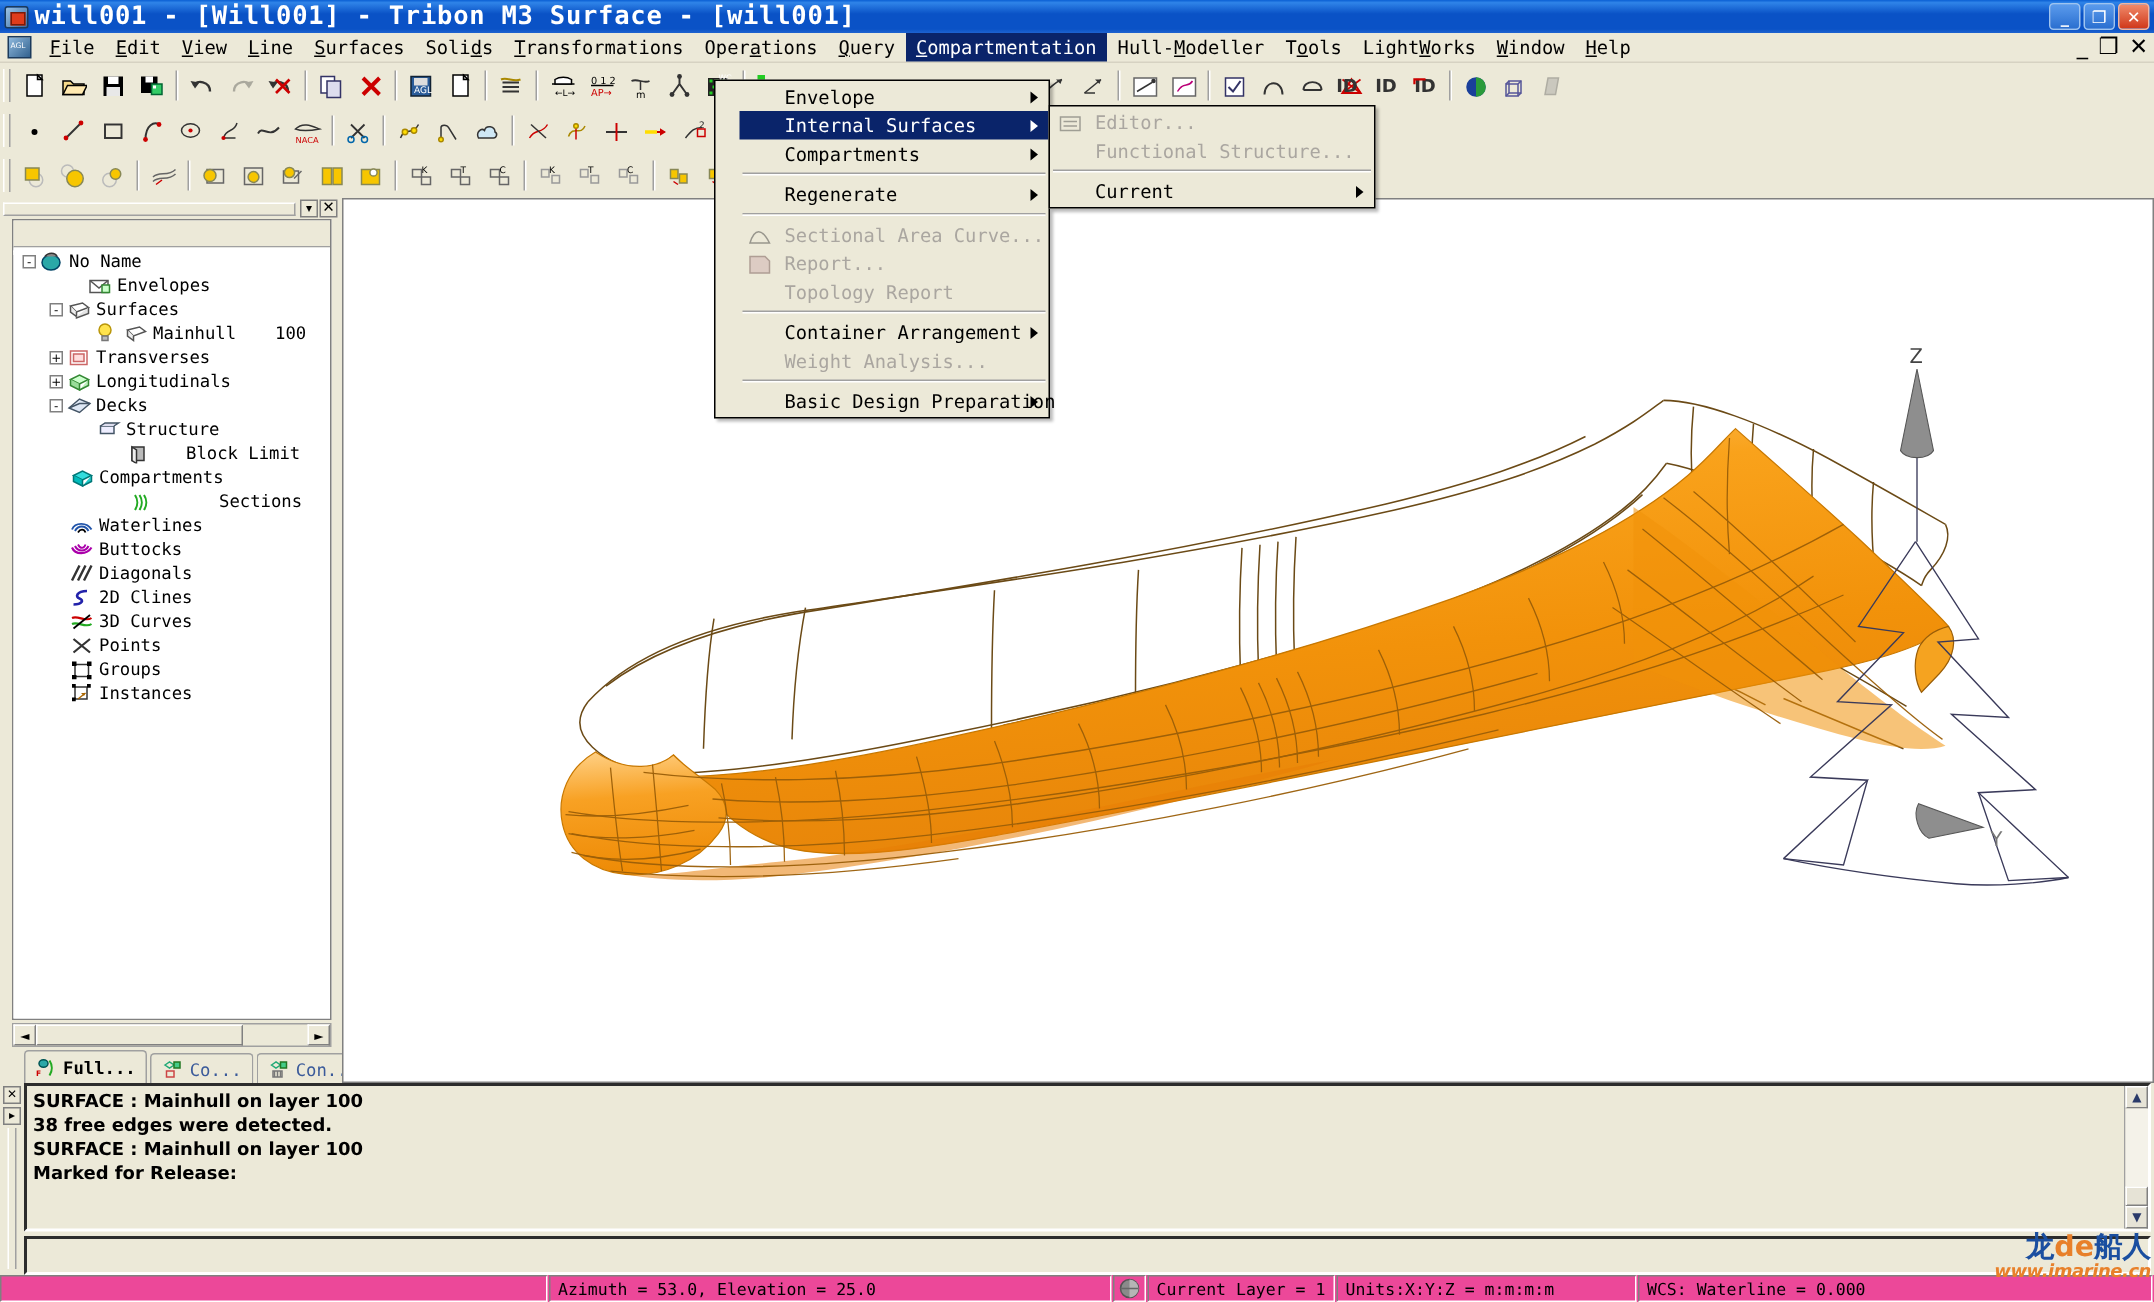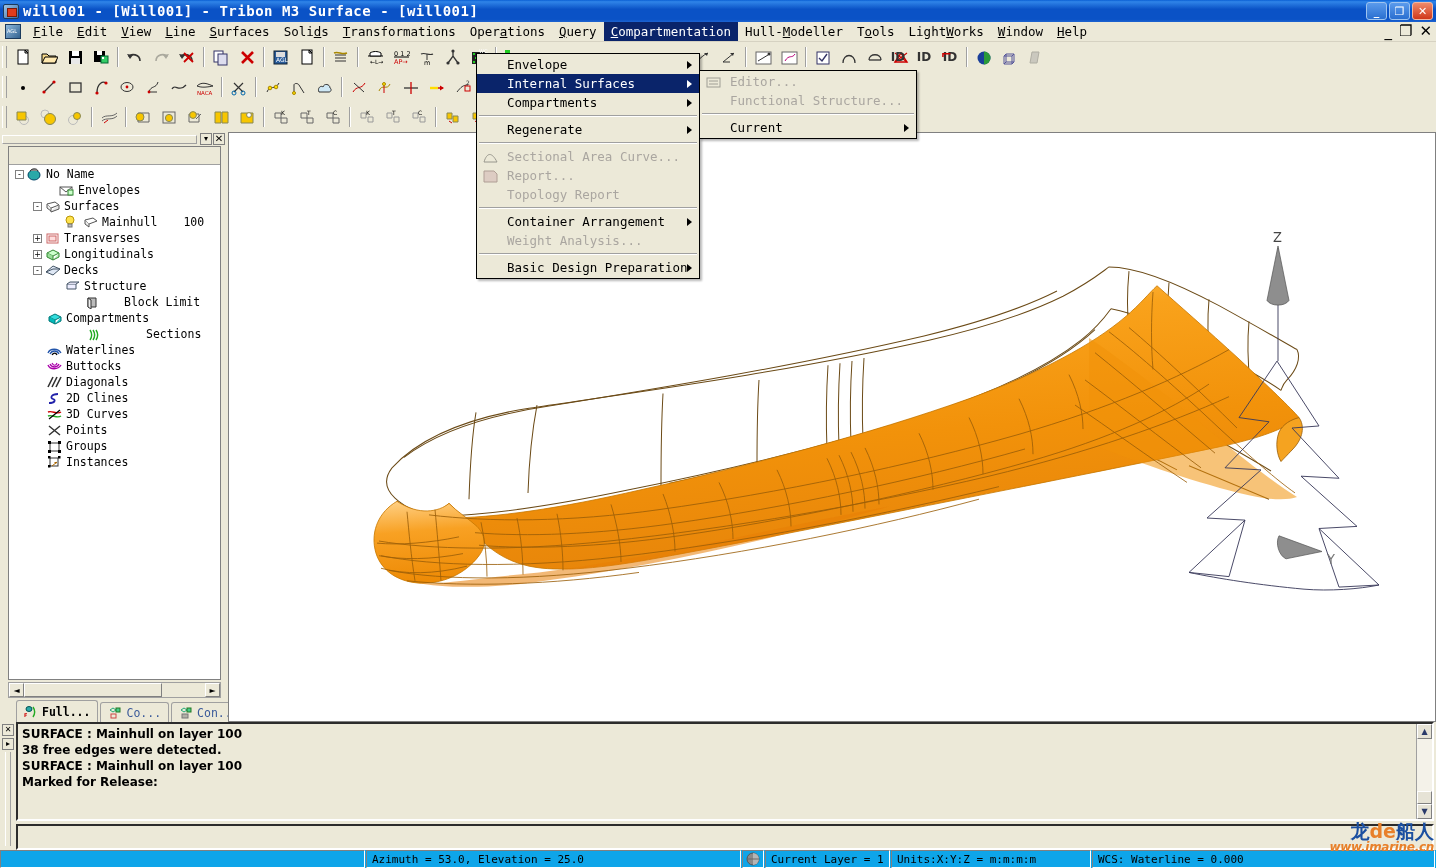--- a/index.html
+++ b/index.html
@@ -29,21 +29,21 @@
     width: 16px; height: 15px; margin-right: 4px;
     background: linear-gradient(135deg,#9cc3e5,#3a6ea5);
     border: 1px solid #1b3a5c; border-radius: 2px;
     position: relative; flex: none;
   }
   .title-ico::after {
     content:""; position:absolute; left:3px; top:3px; width:8px; height:7px;
     background:#e03c1c; border:1px solid #7a1a08;
   }
   .titlebar .ttext {
-    color: #fff; font-size: 14px; font-weight: bold;
+    color: #fff; font-size: 17px; font-weight: bold;
     font-family: "DejaVu Sans Mono", monospace;
     letter-spacing: 0.5px; white-space: nowrap;
   }
   .winbtns { position: absolute; right: 3px; top: 2px; display: flex; gap: 2px; }
   .winbtn {
     width: 21px; height: 18px;
     border: 1px solid #9ec4f0;
     border-radius: 3px;
     background: linear-gradient(to bottom,#5b9bec,#2a6fd0);
     color: #fff; font-size: 11px; font-weight: bold;
@@ -209,21 +209,21 @@
     border-right-color:#808080;border-bottom-color:#808080; flex:none;}
   .cmdline {
     height: 26px; margin-top: 3px; background: #ece9d8;
     border: 2px inset #a0a0a0;
     border-top-color:#808080; border-left-color:#808080;
     border-right-color:#fff; border-bottom-color:#fff;
     flex:none;
   }
 
   
-  .statusbar { height: 18px; background: #0ea5e9; display: flex; align-items: stretch; flex:none; }
+  .statusbar { height: 18px; background: #ec4899; display: flex; align-items: stretch; flex:none; }
   .sf {
     border: 1px solid #a0a0a0; border-top-color:#808080; border-left-color:#808080;
     border-right-color: #fff; border-bottom-color:#fff;
     font-size: 11px; font-family: "DejaVu Sans Mono", monospace;
     display: flex; align-items: center; padding: 0 5px; color: #000;
     margin-right: 1px; white-space: nowrap; overflow: hidden;
   }
   .sf.grow { flex: 1; }
   .sf.ico { width: 22px; justify-content: center; padding: 0; }
 
@@ -1193,21 +1193,21 @@
     <div class="sf grow">WCS: Waterline = 0.000</div>
   </div>
 
   <div class="watermark">
     <div class="wm1">
       <span class="b">龙</span><span class="o">de</span><span class="b">船人</span>
     </div>
     <div class="wm2">www.imarine.cn</div>
   </div>
 
-  <div class="popmenu" id="compmenu" style="left:476px; top:53px; width:224px;">
+  <div class="popmenu" id="compmenu" style="left:476px; top:53px; width:224px;padding-left:16px;">
       <div class="pmi">
         <span>Envelope</span>
         <span class="arr"></span>
       </div>
       <div class="pmi sel">
         <span>Internal Surfaces</span>
         <span class="arr"></span>
       </div>
       <div class="pmi">
         <span>Compartments</span>

